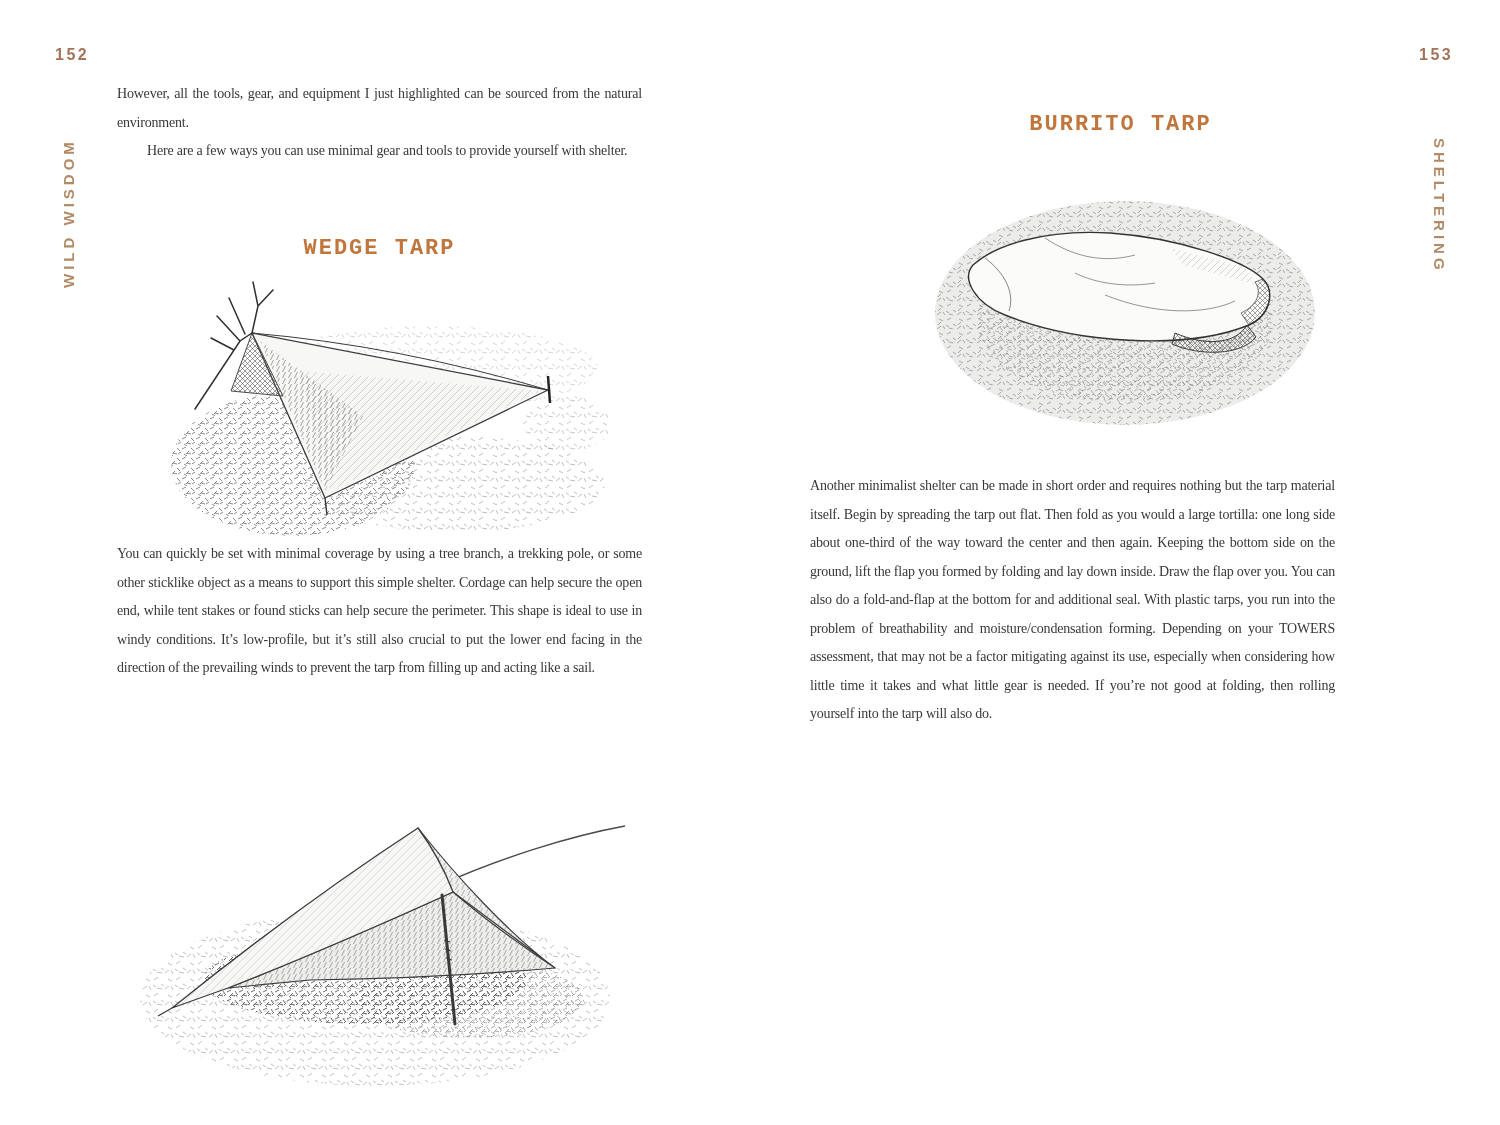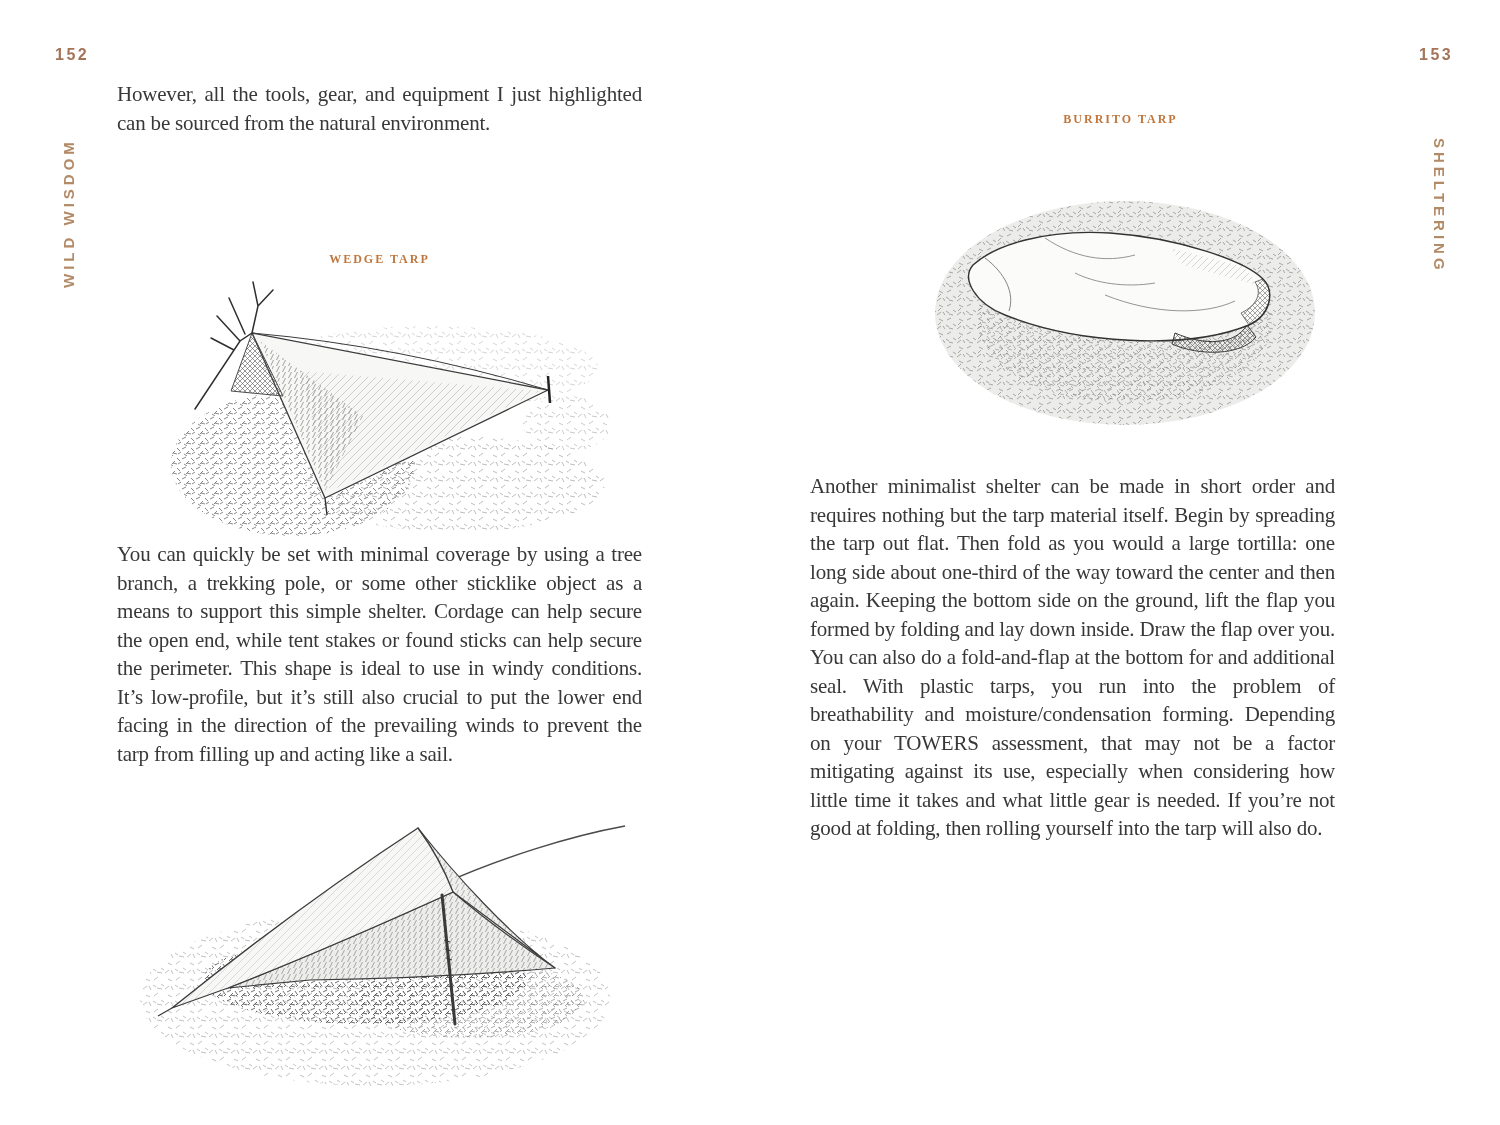--- a/index.html
+++ b/index.html
@@ -12,46 +12,47 @@
     font-weight:bold;font-size:16px;letter-spacing:2.5px;color:#a3745a;
   }
   .margin-label{
     position:absolute;font-family:"Liberation Sans","DejaVu Sans",sans-serif;
     font-weight:600;font-size:15px;letter-spacing:4px;color:#b28a66;white-space:nowrap;
   }
   .margin-label.left{left:60px;top:288px;transform:rotate(-90deg);transform-origin:0 0;}
   .margin-label.right{left:1448px;top:138px;transform:rotate(90deg);transform-origin:0 0;}
   .heading{
     position:absolute;width:525px;text-align:center;
-    font-family:Liberation Serif, serif;font-weight:bold;
-    font-size:12px;letter-spacing:2px;color:#c0763c;
+    font-family:Liberation Mono, monospace;font-weight:bold;
+    font-size:22px;letter-spacing:2px;color:#c0763c;
   }
-  .bodycol{position:absolute;width:525px;font-size:21px;line-height:28.5px;
+  .bodycol{position:absolute;width:525px;font-size:14px;line-height:28.5px;
     letter-spacing:-0.2px;text-align:justify;}
   .bodycol p{margin:0;}
   .bodycol p.indent{text-indent:30px;}
   .illus{position:absolute;}
   svg{display:block;}
 </style>
 </head>
 <body>
 
 <div id="spread">
 
   <div>
 
     <div class="pagenum" style="left:55px;top:46px;">152</div>
 
     <div class="margin-label left">WILD WISDOM</div>
 
     <div class="bodycol" style="left:117px;top:80px;">
       <p>However, all the tools, gear, and equipment I just highlighted can be sourced from the natural environment.</p>
+      <p class="indent">Here are a few ways you can use minimal gear and tools to provide yourself with shelter.</p>
     </div>
 
-    <div class="heading" style="left:117px;top:252px;">WEDGE TARP</div>
+    <div class="heading" style="left:117px;top:236px;">WEDGE TARP</div>
 
     <div class="illus" style="left:125px;top:276px;">
       <svg width="490" height="268" viewBox="0 0 490 268">
         <defs>
           <pattern id="p1grass" width="22" height="16" patternUnits="userSpaceOnUse">
             <path d="M2,4 l4,-3 M9,8 l3,2 M16,3 l4,2 M5,12 l5,1 M13,13 l4,-3 M19,10 l2,4 M1,9 l3,2" stroke="#8f8f8f" stroke-width="0.7" fill="none"></path>
           </pattern>
           <pattern id="p1grassD" width="14" height="10" patternUnits="userSpaceOnUse">
             <path d="M1,3 l4,-2 M6,7 l4,1 M10,2 l3,3 M3,8 l3,2 M11,8 l3,-2 M8,5 l-3,3" stroke="#5a5a5a" stroke-width="0.8" fill="none"></path>
           </pattern>

